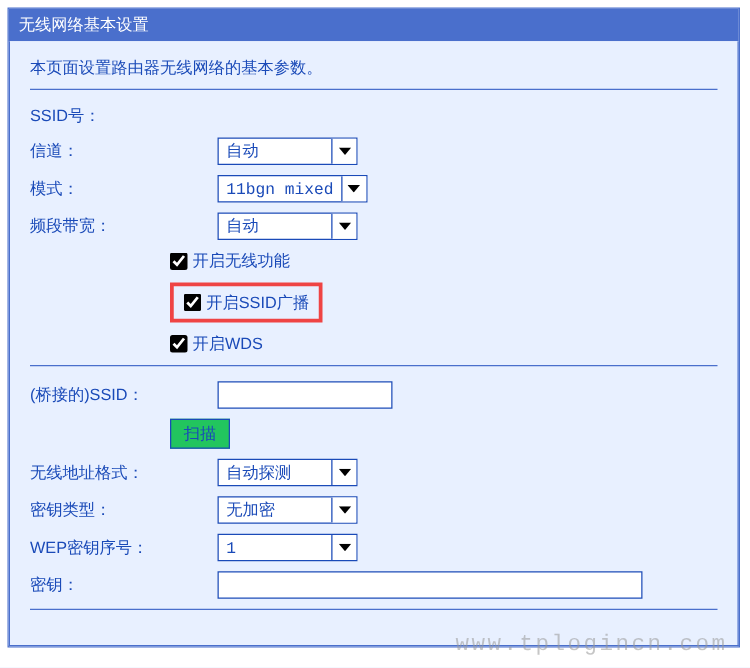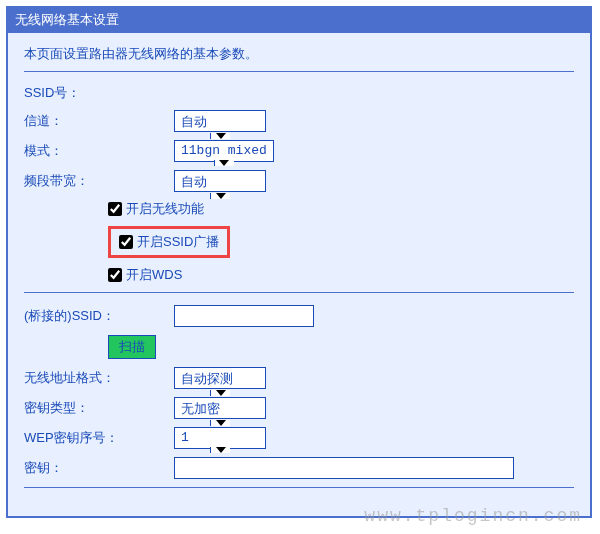--- a/index.html
+++ b/index.html
@@ -5,26 +5,26 @@
     * { box-sizing: border-box; margin: 0; padding: 0; }
     body { font-family: "Microsoft YaHei", SimSun, Arial, sans-serif; font-size: 13px; background: #fff; width: 600px; height: 534px; position: relative; }
     .panel { border: 1px solid #4a6fcc; margin: 6px; width: 586px; }
     .panel-header { background: #4a6fcc; color: #fff; padding: 4px 8px; font-size: 13px; }
     .panel-body { background: #e8f0ff; padding: 12px 16px 16px 16px; color: #1a4ab8; border: 1px solid #4a6fcc; border-top: none; }
     .desc { color: #1a4ab8; margin-bottom: 4px; font-size: 13px; }
     hr.sep { border: none; border-top: 1px solid #4a6fcc; margin: 8px 0 12px 0; }
     .row { display: flex; align-items: center; margin-bottom: 8px; }
     .label { width: 150px; color: #1a4ab8; font-size: 13px; }
     .field-col { flex: 1; display: flex; align-items: center; gap: 10px; }
-    .field-indent { margin-left: 84px; display: flex; align-items: center; margin-bottom: 8px; }
+    .field-indent { margin-left: 112px; display: flex; align-items: center; margin-bottom: 8px; }
     input[type="text"] { border: 1px solid #1a4ab8; background: #fff; padding: 2px 4px; font-family: "Courier New", monospace; font-size: 13px; color: #1a4ab8; height: 22px; }
     .text-wide { width: 250px; }
     .text-med { width: 140px; }
     .text-pwd { width: 340px; }
-    .select-box { display: inline-flex; align-items: center; border: 1px solid #1a4ab8; background: #fff; height: 22px; flex-direction: column; }
+    .select-box { display: inline-flex; align-items: center; border: 1px solid #1a4ab8; background: #fff; height: 22px; }
     .select-value { padding: 2px 6px; font-family: "Courier New", monospace; font-size: 13px; color: #1a4ab8; min-width: 90px; display: inline-block; }
     .select-arrow { width: 20px; height: 100%; border-left: 1px solid #1a4ab8; background: #fff; display: flex; align-items: center; justify-content: center; }
     .select-arrow svg { width: 10px; height: 6px; }
     .checkbox-row { display: flex; align-items: center; gap: 4px; }
     .checkbox-row input[type="checkbox"] { width: 14px; height: 14px; accent-color: #000; }
     .checkbox-label { color: #1a4ab8; font-size: 13px; }
     .highlight { border: 3px solid #ef4444; padding: 4px 8px; display: inline-flex; align-items: flex-end; }
     .example { color: #1a4ab8; font-size: 13px; }
     .scan-btn { border: 1px solid #1a4ab8; background: #22c55e; padding: 2px 10px; font-size: 13px; font-family: inherit; cursor: pointer; color: #1a4ab8; }
     .watermark { position: absolute; right: 18px; bottom: 8px; color: #999; font-family: "Courier New", monospace; font-size: 18px; letter-spacing: 2px; opacity: 0.55; }

